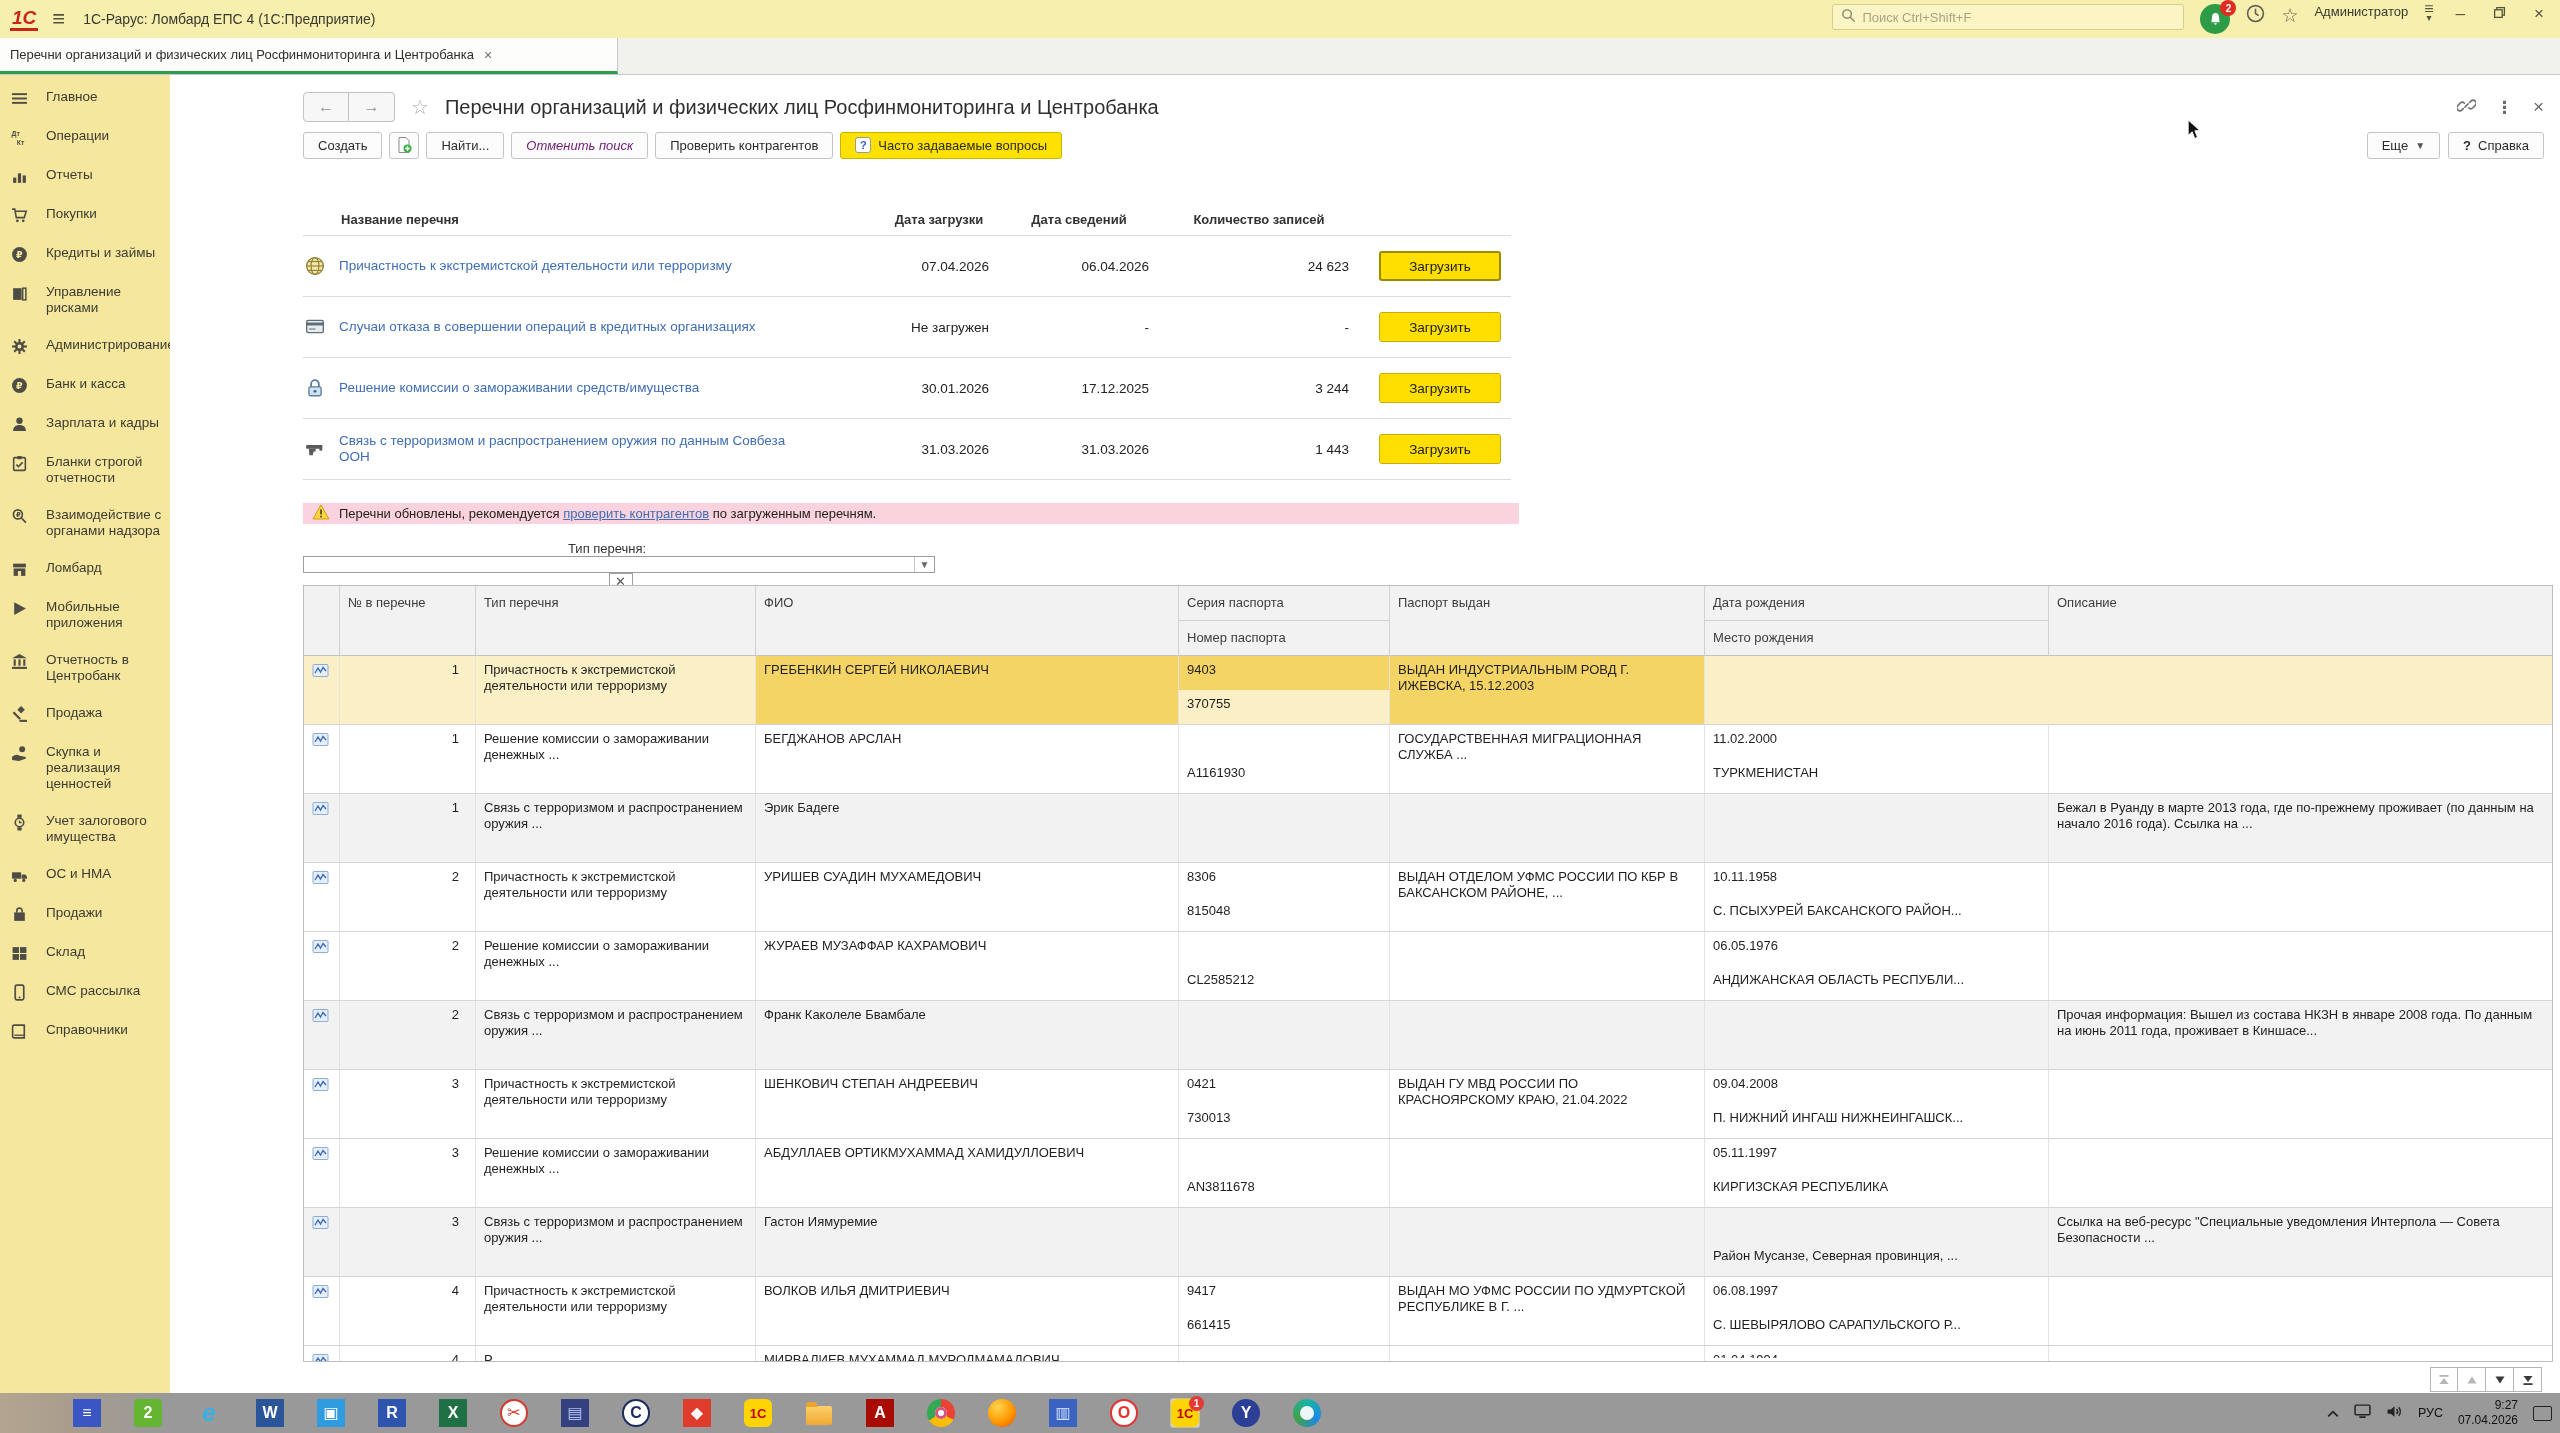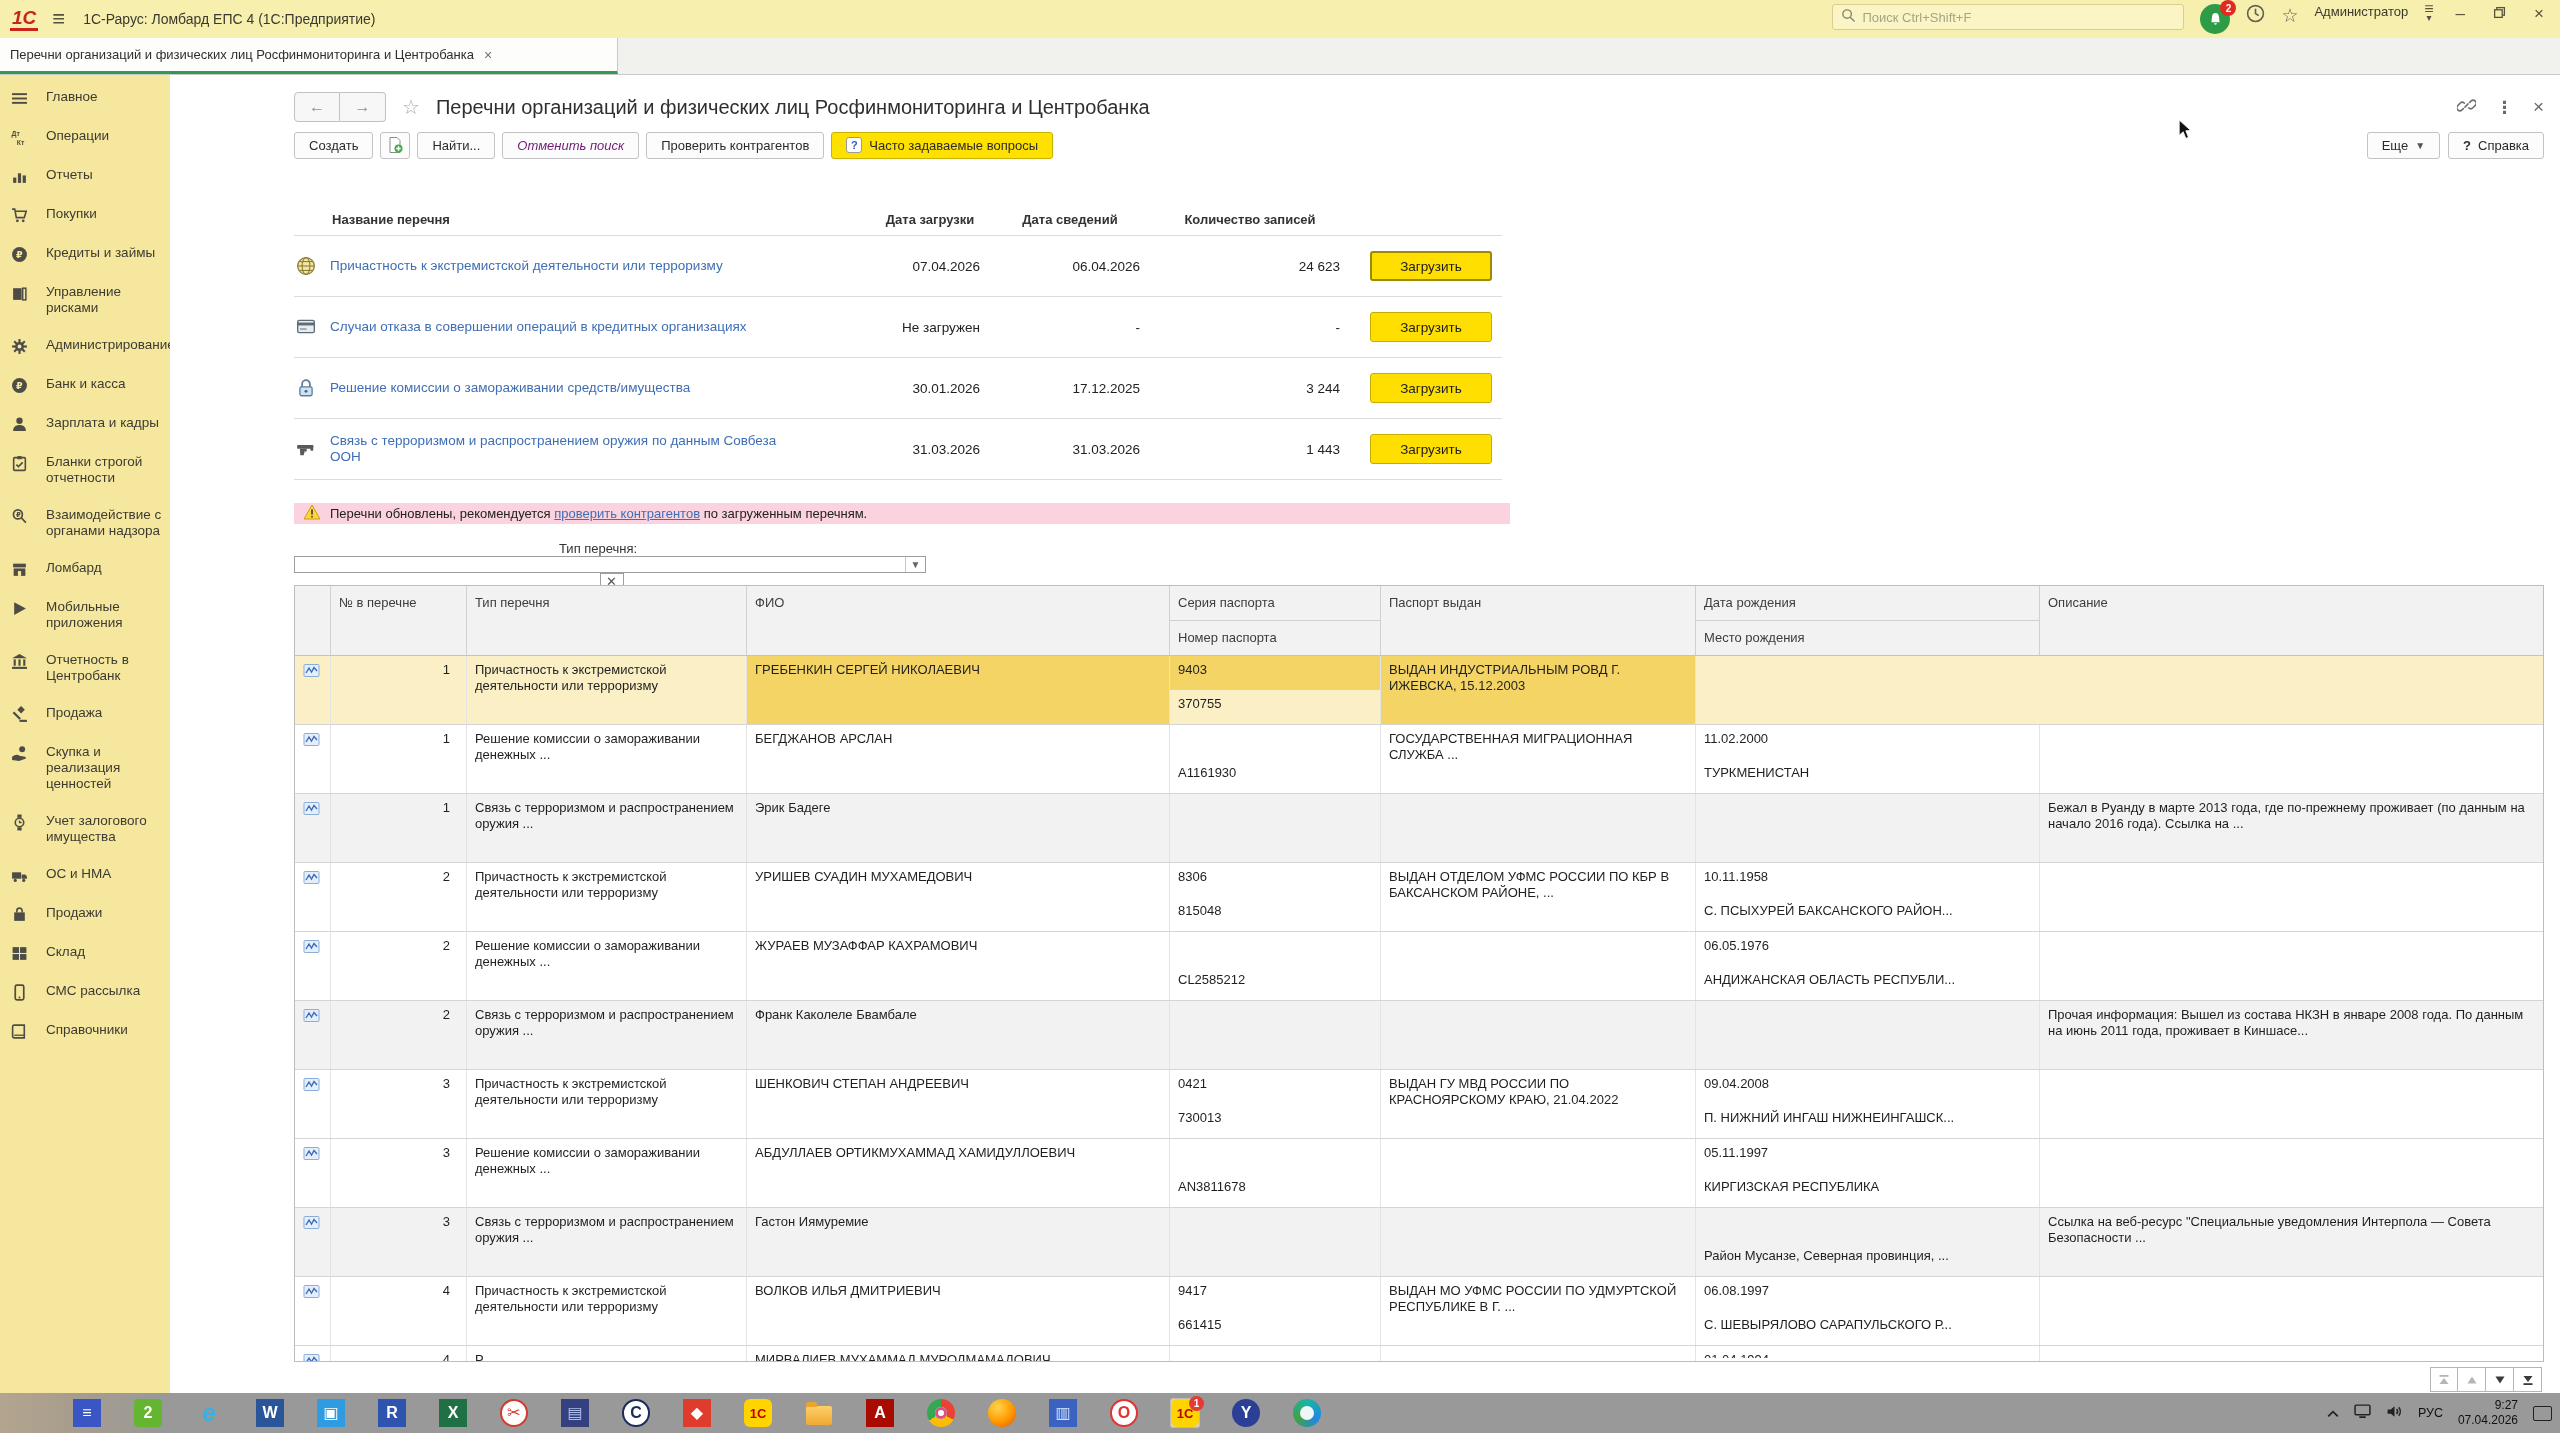--- a/index.html
+++ b/index.html
@@ -23,21 +23,21 @@
   .menu-lines .caret { font-size:10px; }
   .winbtn { font-size:17px; color:#55533f; padding:0 6px; }
 
   
   .tabbar { position:absolute; top:38px; left:0; right:0; height:37px; background:#f1f1ee; border-bottom:1px solid #c8c8c8; display:flex; }
   .tab { width:618px; background:#fdfdfb; border-right:1px solid #c8c8c8; border-bottom:3px solid #2e9b4f; display:flex; align-items:center; padding:0 10px; gap:10px; }
   .tab-label { font-size:13px; color:#2f2f2f; white-space:nowrap; overflow:hidden; }
   .tab-close { color:#6f6f6f; font-size:14px; }
 
   
-  .workspace { position:absolute; top:75px; bottom:40px; left:0; right:0; display:flex; }
+  .workspace { position:absolute; top:75px; bottom:40px; left:0; right:0; display:flex;gap:9px; }
   .sidebar { width:170px; background:#f6e79e; padding:14px 6px 0 0; overflow:hidden; flex:none; }
   .sb-item { display:flex; gap:8px; margin-bottom:21px; align-items:flex-start; cursor:default; }
   .sb-icon { width:38px; flex:none; display:flex; justify-content:center; padding-top:1px; }
   .sb-icon svg { width:17px; height:17px; }
   .sb-label { font-size:13.5px; color:#3c3b32; line-height:16px; }
 
   .main { flex:1; position:relative; background:#fff; overflow:hidden; }
 
   
   .title-row { position:absolute; top:16px; left:124px; right:16px; height:32px; display:flex; align-items:center; gap:10px; }

